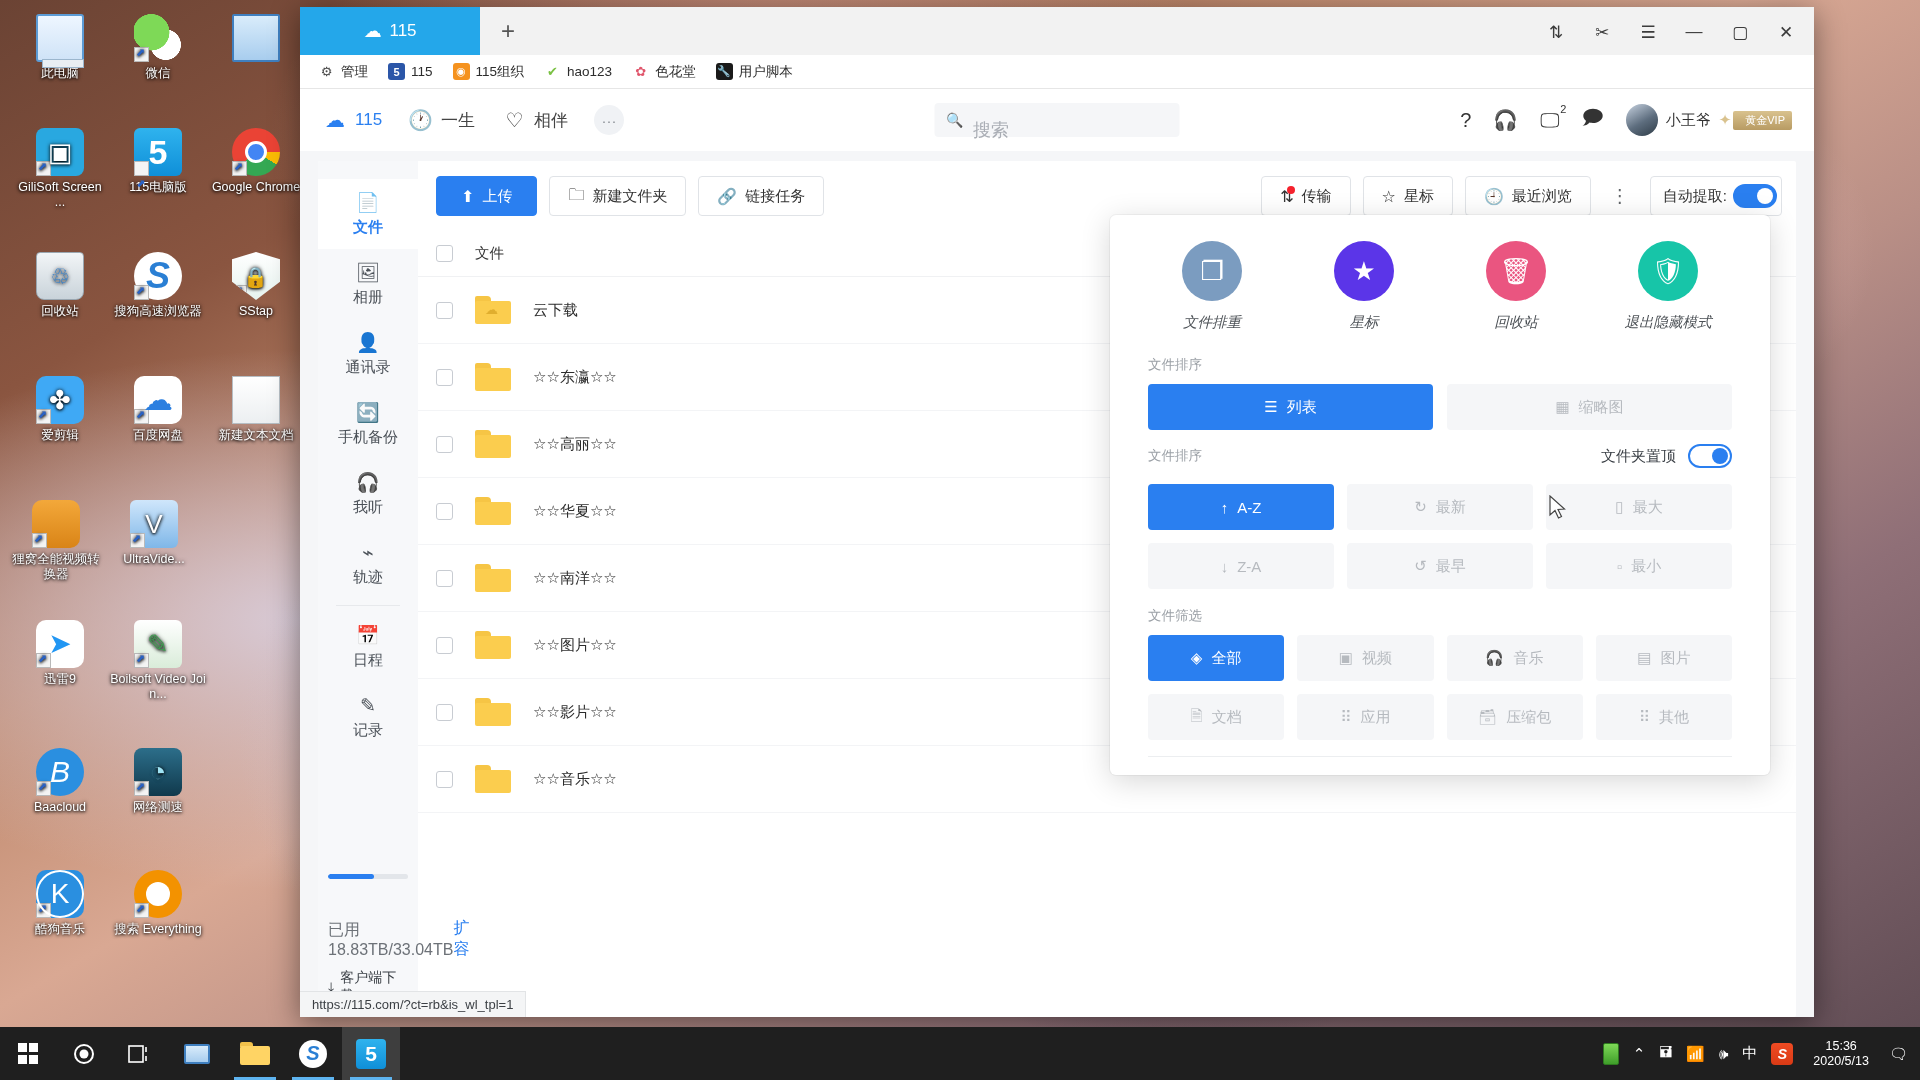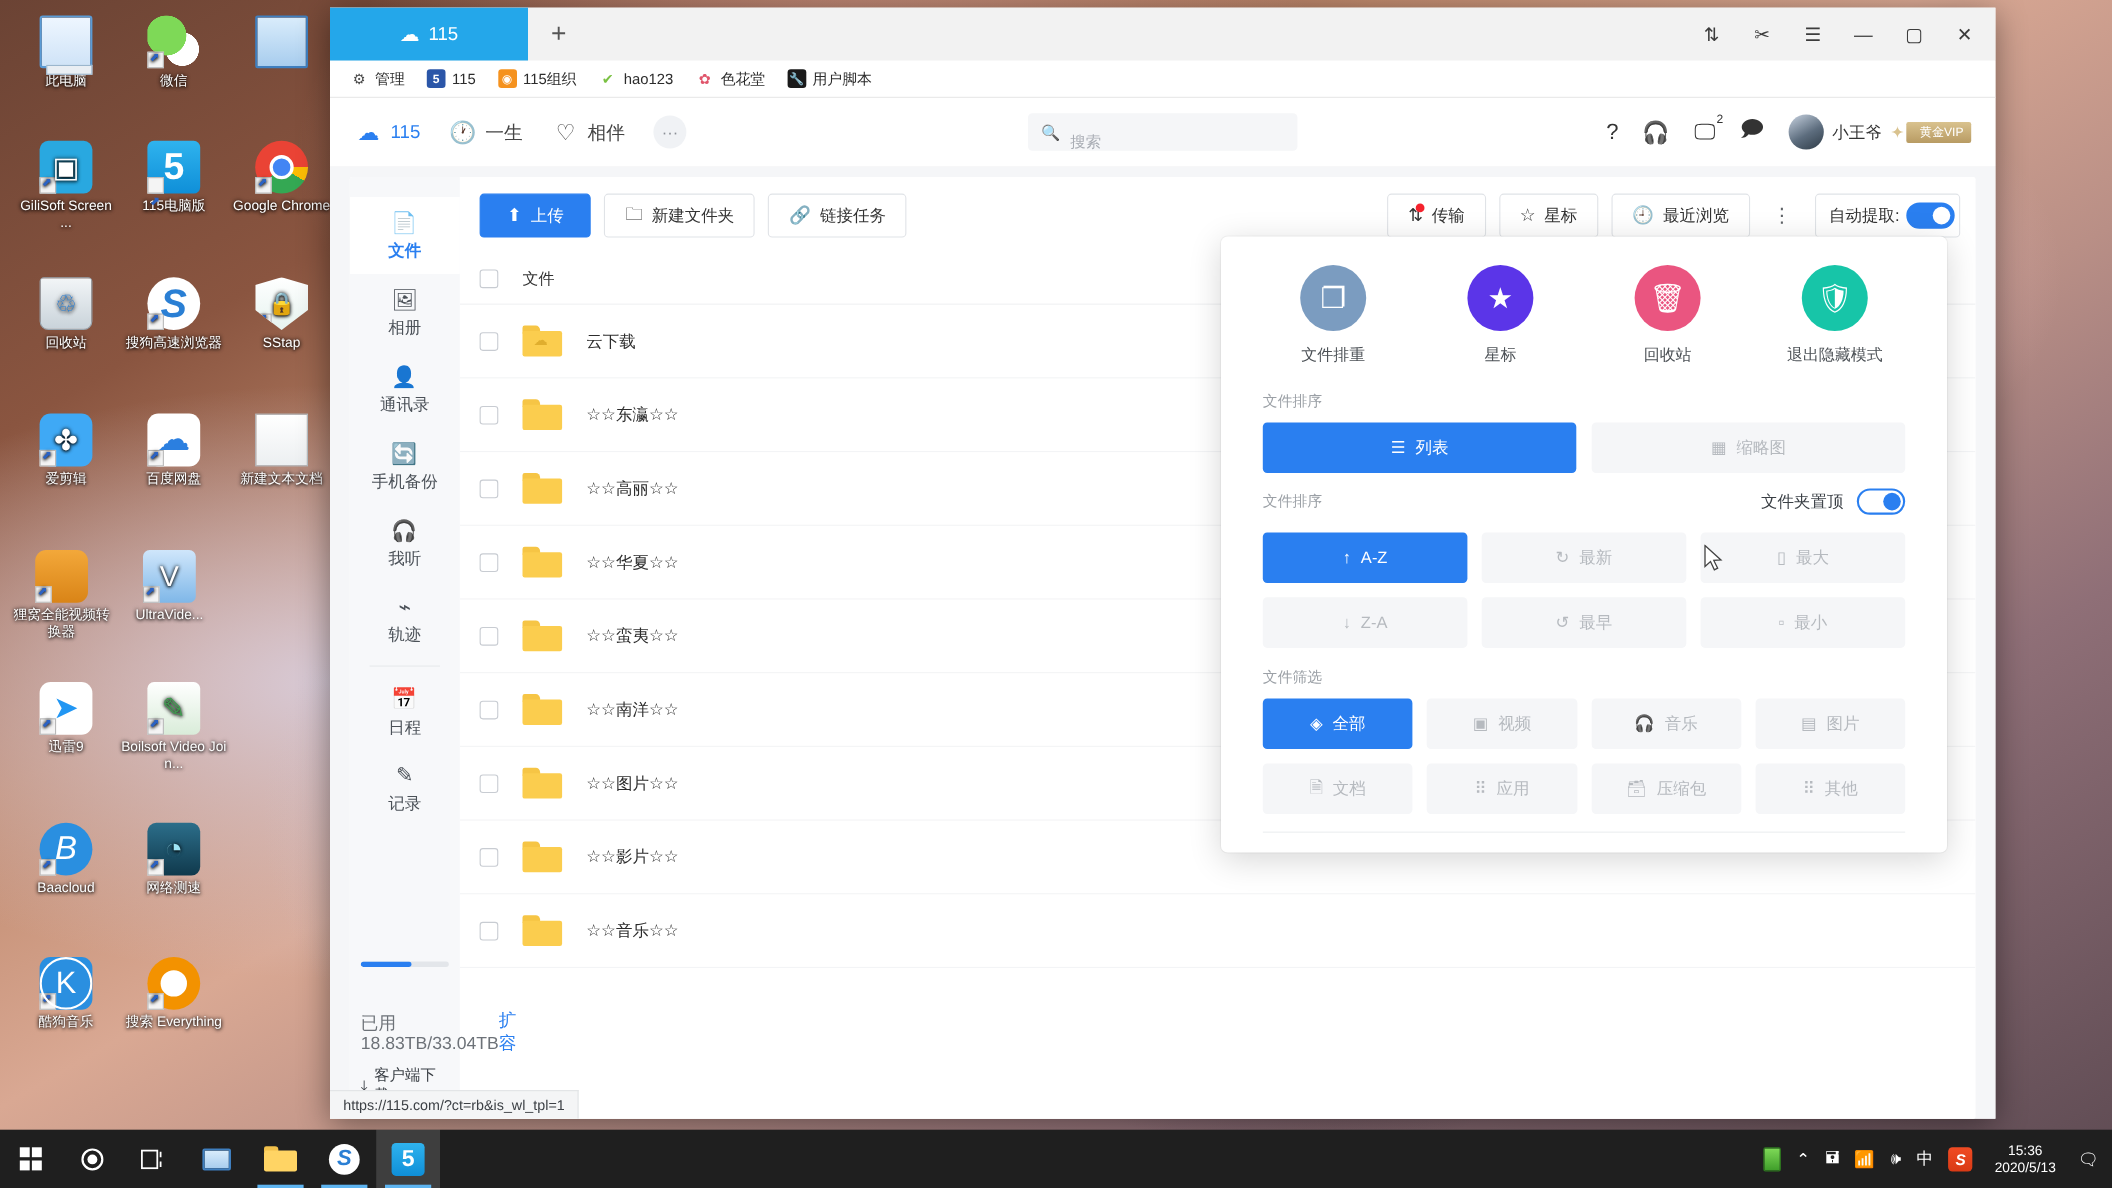--- a/index.html
+++ b/index.html
@@ -101,21 +101,21 @@
 
   
   .apphead { height: 62px; background: #fff; display: flex; align-items: center; padding: 0 22px; position: relative; }
   .nav { display: flex; align-items: center; gap: 26px; }
   .navitem { display: flex; align-items: center; gap: 7px; font-size: 17px; color: #444; }
   .navitem.active { color: #2a7ff0; }
   .navicon { width: 26px; height: 26px; display:flex; align-items:center; justify-content:center; font-size: 20px; }
   .navmore { width: 30px; height: 30px; border-radius: 50%; background: #f0f2f5; display:flex; align-items:center; justify-content:center; color:#8b8f96; font-size:15px; }
   .searchbox { position: absolute; left: 50%; transform: translateX(-50%); width: 245px; height: 34px; background: #f5f6f8; border-radius: 4px; display: flex; align-items: center; padding: 0 12px; gap: 9px; }
   .searchbox .mag { color: #333; font-size: 14px; }
-  .searchbox .ph { color: #a9adb4; font-size: 14px; margin-top: 20px; }
+  .searchbox .ph { color: #a9adb4; font-size: 18px; margin-top: 20px; }
   .headright { margin-left: auto; display: flex; align-items: center; gap: 22px; }
   .hicon { font-size: 20px; color: #333; position: relative; display:flex; align-items:center; }
   .badge { position: absolute; right: -7px; top: -6px; font-size: 11px; color: #333; }
   .userbox { display: flex; align-items: center; gap: 8px; }
   .avatar { width: 32px; height: 32px; border-radius: 50%; background: linear-gradient(150deg,#c9d4e2,#5d6d7e 55%,#2e3b46); }
   .uname { font-size: 15px; color: #333; }
   .vip { background: linear-gradient(#d9c28e,#b89b63); color: #fff; font-size: 11px; padding: 2px 7px 2px 12px; border-radius: 2px; position: relative; }
   .vipstar { color: #d9c28e; font-size: 15px; margin-right: -6px; }
 
   
@@ -156,21 +156,21 @@
 
   
   .dropdown {
     position: absolute; right: 26px; top: 54px; width: 660px;
     background: #fff; border-radius: 6px; box-shadow: 0 6px 30px rgba(0,0,0,0.16), 0 0 0 1px rgba(0,0,0,0.04);
     padding: 22px 38px 18px; z-index: 20;
   }
   .quickrow { display: flex; justify-content: space-between; padding: 4px 4px 20px; }
   .quick { width: 120px; display: flex; flex-direction: column; align-items: center; gap: 12px; }
   .qcircle { width: 60px; height: 60px; border-radius: 50%; display: flex; align-items: center; justify-content: center; color: #fff; font-size: 26px; }
-  .qlabel { font-size: 14.5px; color: #4c5156; }
+  .qlabel { font-size: 14.5px; color: #4c5156; font-style: italic; }
   .secttitle { font-size: 13.5px; color: #9ba0a6; margin: 4px 0 10px; }
   .grid2 { display: flex; gap: 14px; }
   .grid3 { display: grid; grid-template-columns: repeat(3,1fr); gap: 13px; }
   .grid4 { display: grid; grid-template-columns: repeat(4,1fr); gap: 13px; }
   .chip { height: 46px; border-radius: 4px; background: #f5f6f8; color: #b6babf; display: flex; align-items: center; justify-content: center; gap: 9px; font-size: 15px; }
   .chip.on { background: #2a7ff0; color: #fff; }
   .chip .cico { font-size: 15px; }
   .sortheadrow { display: flex; align-items: center; justify-content: space-between; margin: 14px 0 16px; }
   .topfolder { display: flex; align-items: center; gap: 12px; font-size: 15px; color: #3a3f45; }
   .toggle { width: 44px; height: 24px; border-radius: 14px; background: #fff; border: 2px solid #2a7ff0; position: relative; }
@@ -521,28 +521,20 @@
               </span>
               <span>☆☆高丽☆☆</span>
             </div>
             <div class="row">
               <span class="cbx"></span>
               <span class="folder">
                 <span class="tabp"></span>
                 <span class="bod"></span>
               </span>
               <span>☆☆华夏☆☆</span>
-            </div>
-            <div class="row">
-              <span class="cbx"></span>
-              <span class="folder">
-                <span class="tabp"></span>
-                <span class="bod"></span>
-              </span>
-              <span>☆☆蛮夷☆☆</span>
             </div>
             <div class="row">
               <span class="cbx"></span>
               <span class="folder">
                 <span class="tabp"></span>
                 <span class="bod"></span>
               </span>
               <span>☆☆南洋☆☆</span>
             </div>
             <div class="row">

